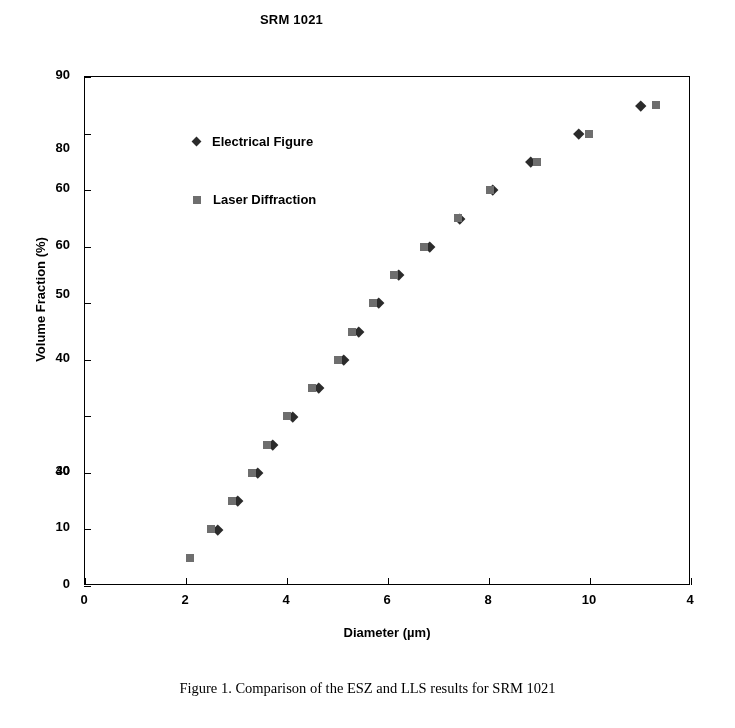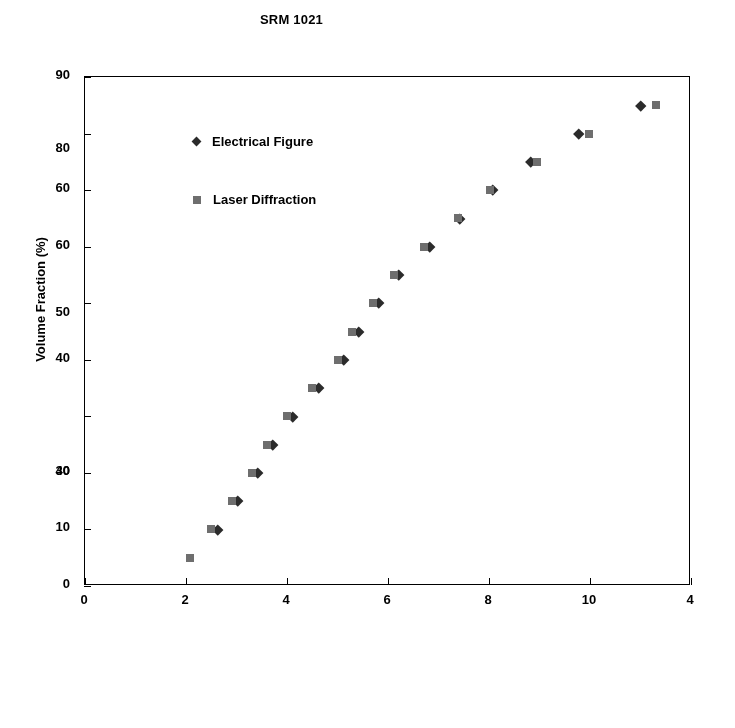--- a/index.html
+++ b/index.html
@@ -220,32 +220,34 @@
       <div class="marker square" style="left: 339.36px; top: 169.667px; background: rgb(110, 110, 110);"></div>
       <div class="marker square" style="left: 372.69px; top: 141.389px; background: rgb(110, 110, 110);"></div>
       <div class="marker square" style="left: 405.01px; top: 113.111px; background: rgb(110, 110, 110);"></div>
       <div class="marker square" style="left: 451.975px; top: 84.8333px; background: rgb(110, 110, 110);"></div>
       <div class="marker square" style="left: 503.99px; top: 56.5556px; background: rgb(110, 110, 110);"></div>
       <div class="marker square" style="left: 570.65px; top: 28.2778px; background: rgb(110, 110, 110);"></div>
       <div class="legend-entry" style="left: 108px; top: 56px;"><span class="legend-mark diamond" style="background: rgb(43, 43, 43);"></span><span class="legend-text">Electrical Figure</span></div>
       <div class="legend-entry" style="left: 108px; top: 114px;"><span class="legend-mark square" style="background: rgb(110, 110, 110);"></span><span class="legend-text">Laser Diffraction</span></div>
     </div>
 
+  <div id="x-axis-title">Diameter (µm)</div>
   <div id="y-axis-title">Volume Fraction (%)</div>
 
+  <div id="figure-caption">Figure 1. Comparison of the ESZ and LLS results for SRM 1021</div>
 <div class="xlabel" style="left: 84px;">0</div>
     <div class="xlabel" style="left: 185px;">2</div>
     <div class="xlabel" style="left: 286px;">4</div>
     <div class="xlabel" style="left: 387px;">6</div>
     <div class="xlabel" style="left: 488px;">8</div>
     <div class="xlabel" style="left: 589px;">10</div>
     <div class="xlabel" style="left: 690px;">4</div>
     <div class="ylabel" style="top: 585px;">0</div>
     <div class="ylabel" style="top: 528.444px;">10</div>
     <div class="ylabel" style="top: 471.889px;">40</div>
     <div class="ylabel" style="top: 415.333px; margin-top: 48px;">30</div>
     <div class="ylabel" style="top: 358.778px;">40</div>
-    <div class="ylabel" style="top: 313px; text-align: right;">50</div>
+    <div class="ylabel" style="top: 295px; text-align: right;">50</div>
     <div class="ylabel" style="top: 245.667px;">60</div>
     <div class="ylabel" style="top: 189.111px;">60</div>
     <div class="ylabel" style="top: 149px;">80</div>
     <div class="ylabel" style="top: 76px;">90</div>
   </div>
 
 </body></html>

